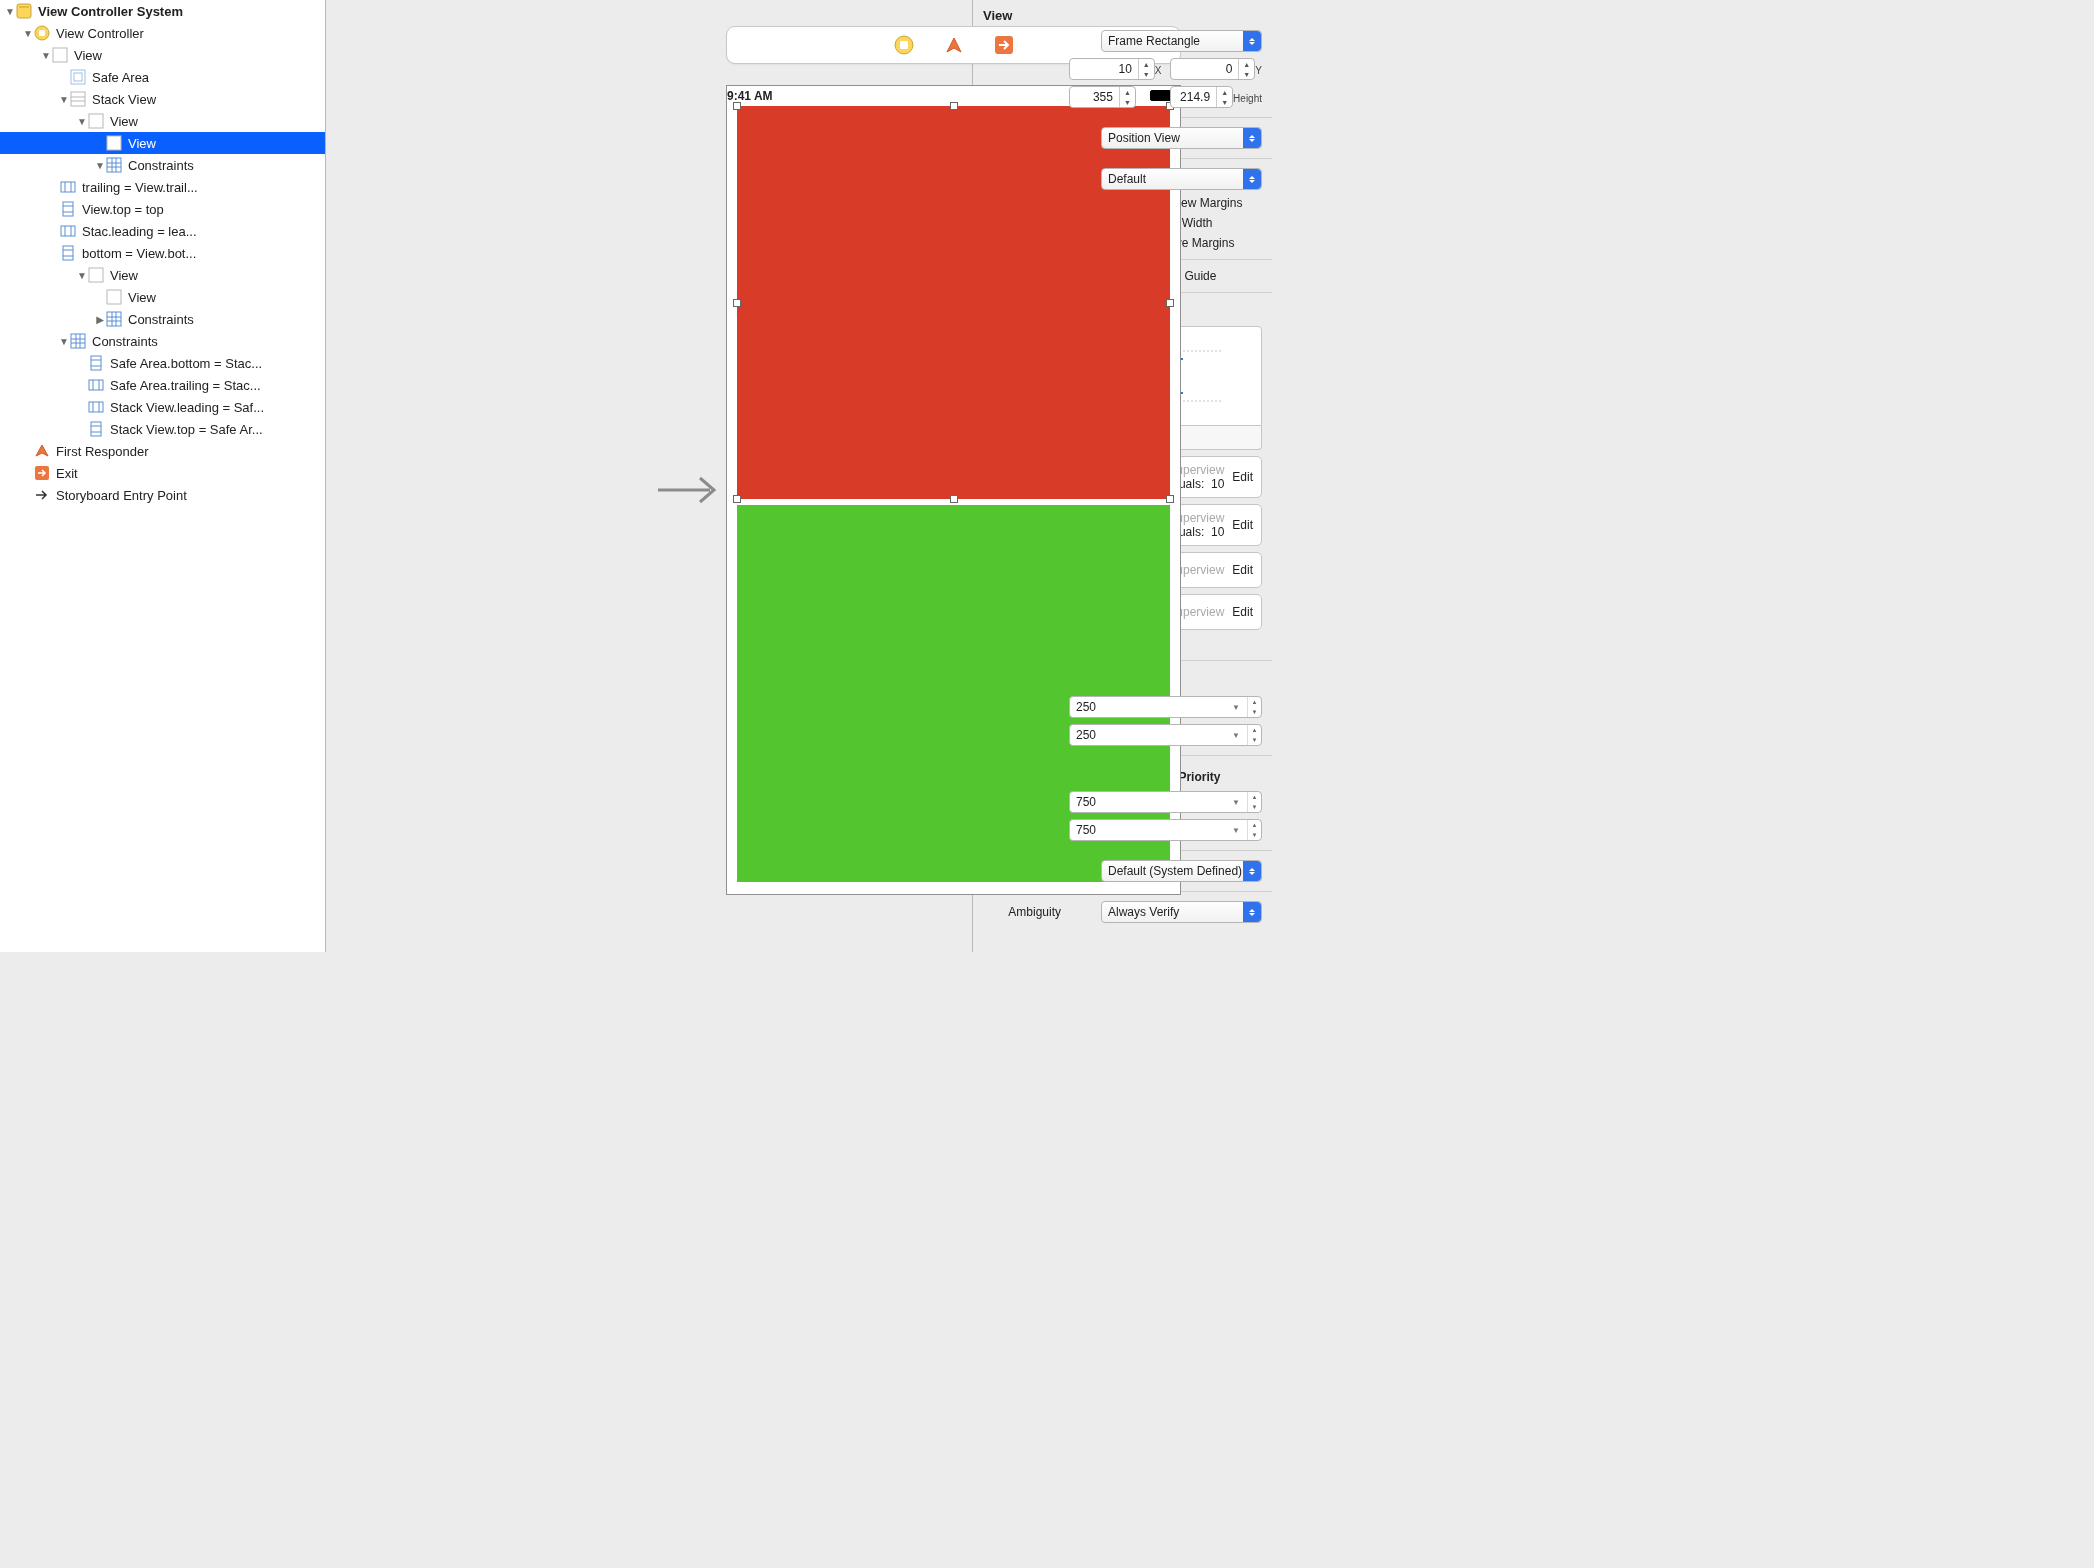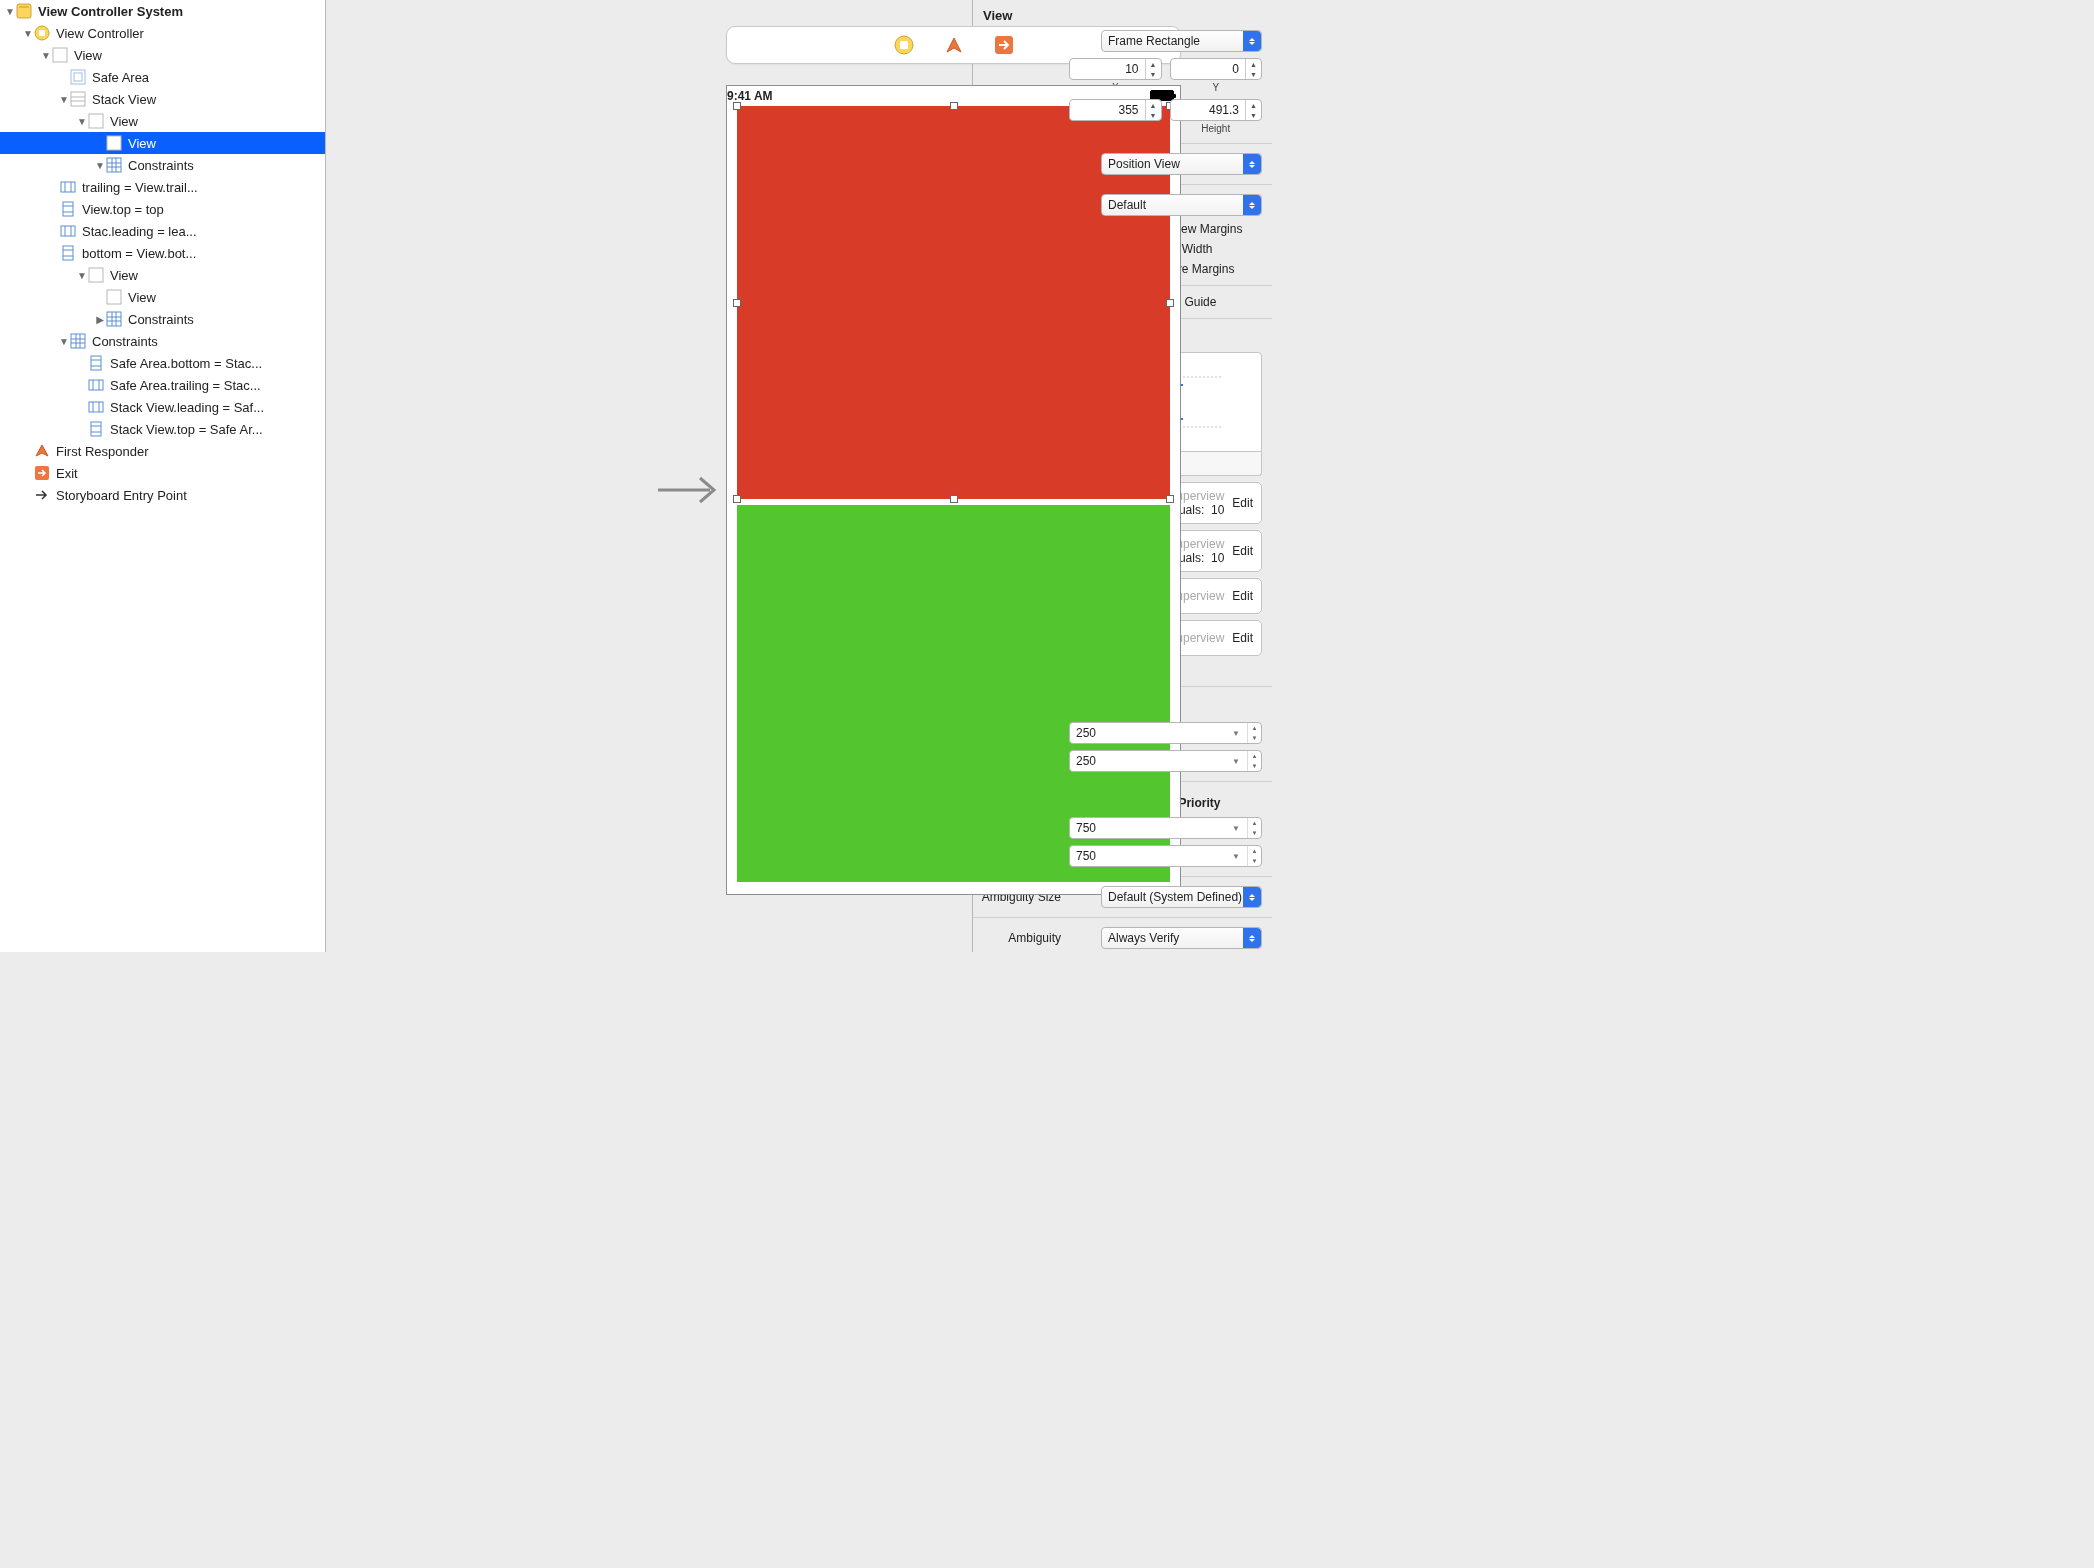--- a/index.html
+++ b/index.html
@@ -33,21 +33,21 @@
 
 
 .inspector { width: 300px; background: #ececec; border-left: 1px solid #b8b8b8; overflow-y: auto; padding-bottom: 20px; font-size: 12px; }
 .sect-title { font-weight: 700; padding: 8px 10px 4px 10px; font-size: 13px; }
 .form-row { display: flex; align-items: center; padding: 3px 10px 3px 0; }
 .form-label { width: 96px; text-align: right; padding-right: 8px; color: #222; }
 .select { flex: 1; height: 22px; background: linear-gradient(#fefefe,#f1f1f1); border: 1px solid #b5b5b5; border-radius: 4px; display:flex; align-items:center; padding:0 6px; position:relative;margin-left:32px; }
 .select .caret { position:absolute; right:0; top:0; width:18px; height:100%; background:#2f72ec; border-radius: 0 4px 4px 0; display:flex; flex-direction:column; align-items:center; justify-content:center; gap:1px;}
 .select .caret::before, .select .caret::after { content:""; border:3px solid transparent; }
 .select .caret::before { border-bottom-color:#fff; } .select .caret::after { border-top-color:#fff; }
-.numbox { flex:1; display:flex; flex-direction:column; align-items:center; }
+.numbox { flex:1; display:flex; flex-direction:row; align-items:center; }
 .numfield { width: 100%; height: 22px; background:#fff; border:1px solid #b5b5b5; border-radius:4px; display:flex; align-items:center; position:relative; }
 .numfield .val { flex:1; text-align:right; padding-right: 22px; }
 .stepper { position:absolute; right:0; top:0; bottom:0; width:16px; border-left:1px solid #ccc; display:flex; flex-direction:column; }
 .stepper div{ flex:1; display:flex; align-items:center; justify-content:center; font-size:7px; color:#555; }
 .sublabel { font-size: 10px; color: #444; margin-top:2px; }
 .numpair { display:flex; gap:8px; flex:1; }
 .chk-row { display:flex; align-items:center; padding: 3px 10px 3px 0; }
 .chk-row .plus { width: 16px; text-align:center; color:#aaa; margin-left: 4px; }
 .chk-row .gap { width: 76px; }
 .chk { width:14px; height:14px; border:1px solid #aaa; border-radius:3px; margin-right:6px; background:#fff; display:inline-flex; align-items:center; justify-content:center; font-size:10px; }
@@ -396,21 +396,21 @@
             <span class="val">355</span>
             <span class="stepper">
               <div>▲</div>
               <div>▼</div>
             </span>
           </div>
           <div class="sublabel">Width</div>
         </div>
       <div class="numbox">
           <div class="numfield">
-            <span class="val">491.3</span>
+            <span class="val">214.9</span>
             <span class="stepper">
               <div>▲</div>
               <div>▼</div>
             </span>
           </div>
           <div class="sublabel">Height</div>
         </div>
     </div>
   </div>
   <div class="hr"></div>

